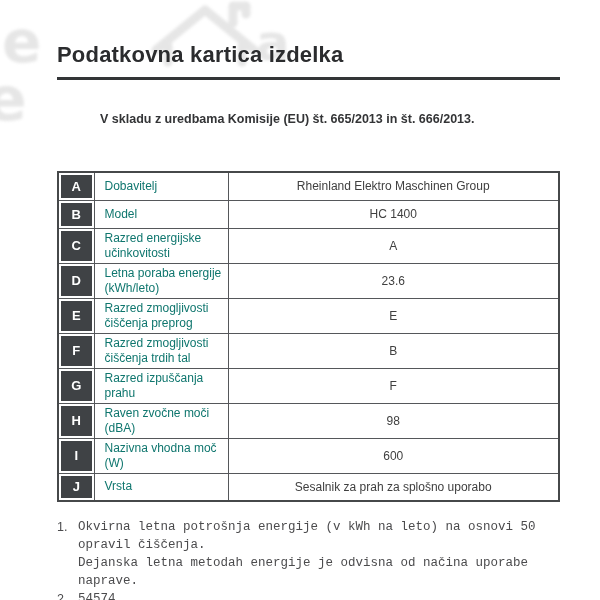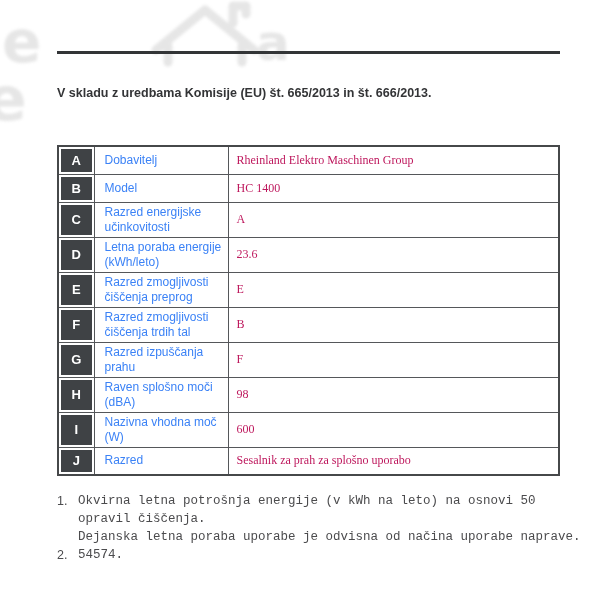--- a/index.html
+++ b/index.html
@@ -32,20 +32,21 @@
     height: 3px;
     background: #333537;
     margin-top: 9px;
   }
   .subtitle {
     margin-top: 31px;
     font-size: 12.5px;
     font-weight: 700;
     color: #333436;
     line-height: 16px;
+    margin-left: 43px;
   }
   table.product-table {
     margin-top: 44px;
     width: 503px;
     border-collapse: collapse;
     table-layout: fixed;
     border: 2px solid #46484a;
   }
   .product-table td {
     border: 1px solid #55575a;
@@ -63,28 +64,27 @@
     font-size: 13px;
     font-weight: 700;
     display: flex;
     align-items: center;
     justify-content: center;
   }
   td.label-cell {
     padding: 2px 6px 2px 10px;
     font-size: 12px;
     line-height: 15px;
-    color: #3b82f6;
+    color: #0f766e;
   }
   td.value-cell {
     padding: 2px 8px;
     font-size: 12px;
-    color: #be185d;
-    text-align: left;
-    font-family: Liberation Serif, serif;
+    color: #404040;
+    text-align: center;
   }
   .footnotes {
     margin-top: 16px;
     width: 525px;
     color: #4b4b4d;
     font-size: 12.5px;
     line-height: 18px;
   }
   .fn-item { display: flex; }
   .fn-num { width: 21px; flex: none; }
@@ -103,20 +103,21 @@
       <path d="M156,50 L205,10 L254,50"></path>
       <path d="M233,23 L233,6 L246,6 L246,14"></path>
       <path d="M168,46 L168,62"></path>
       <path d="M242,46 L242,62"></path>
     </g>
   </g>
 </svg>
 
 <div class="page">
 
+  <h1 class="page-title">Podatkovna kartica izdelka</h1>
   <div class="title-rule"></div>
 
   <p class="subtitle">V skladu z uredbama Komisije (EU) št. 665/2013 in št. 666/2013.</p>
 
   <table class="product-table">
     <colgroup>
       <col style="width:36px">
       <col style="width:134px">
       <col>
     </colgroup>
@@ -167,46 +168,46 @@
         <td class="letter-cell">
             <div class="letter-box">G</div>
           </td>
         <td class="label-cell">Razred izpuščanja prahu</td>
         <td class="value-cell">F</td>
       </tr>
       <tr>
         <td class="letter-cell">
             <div class="letter-box">H</div>
           </td>
-        <td class="label-cell">Raven splošno moči (dBA)</td>
+        <td class="label-cell">Raven zvočne moči (dBA)</td>
         <td class="value-cell">98</td>
       </tr>
       <tr>
         <td class="letter-cell">
             <div class="letter-box">I</div>
           </td>
         <td class="label-cell">Nazivna vhodna moč (W)</td>
         <td class="value-cell">600</td>
       </tr>
       <tr>
         <td class="letter-cell">
             <div class="letter-box">J</div>
           </td>
-        <td class="label-cell">Razred</td>
+        <td class="label-cell">Vrsta</td>
         <td class="value-cell">Sesalnik za prah za splošno uporabo</td>
       </tr>
     </tbody>
   </table>
 
   <div class="footnotes">
     <div class="fn-item">
       <span class="fn-num">1.</span>
       <span class="fn-text">
         <span class="fn-line">Okvirna letna potrošnja energije (v kWh na leto) na osnovi 50 opravil čiščenja.</span>
-        <span class="fn-line">Dejanska letna poraba uporabe je odvisna od načina uporabe naprave.</span>
+        <span class="fn-line">Dejanska letna metodah energije je odvisna od načina uporabe naprave.</span>
       </span>
     </div>
     <div class="fn-item">
       <span class="fn-num">2.</span>
       <span class="fn-text">
         <span class="fn-line">54574.</span>
       </span>
     </div>
   </div>
 

